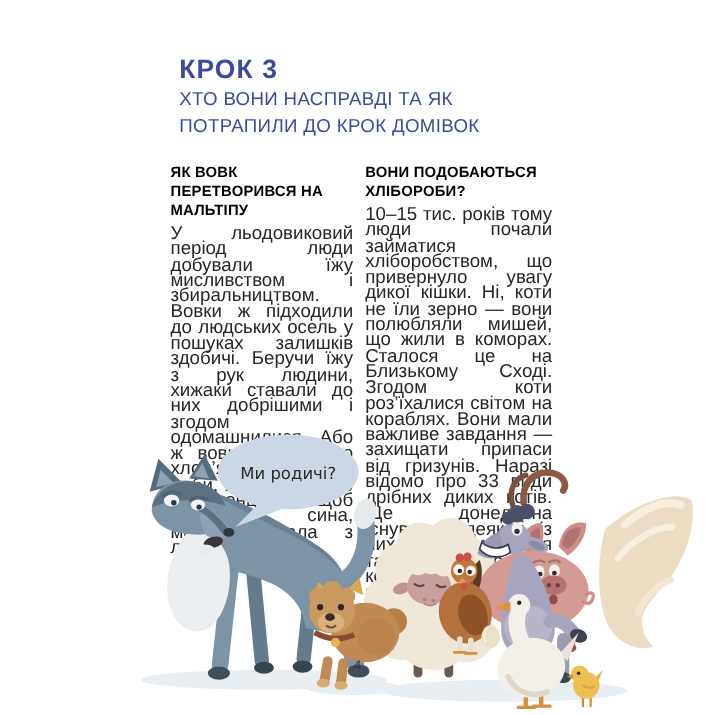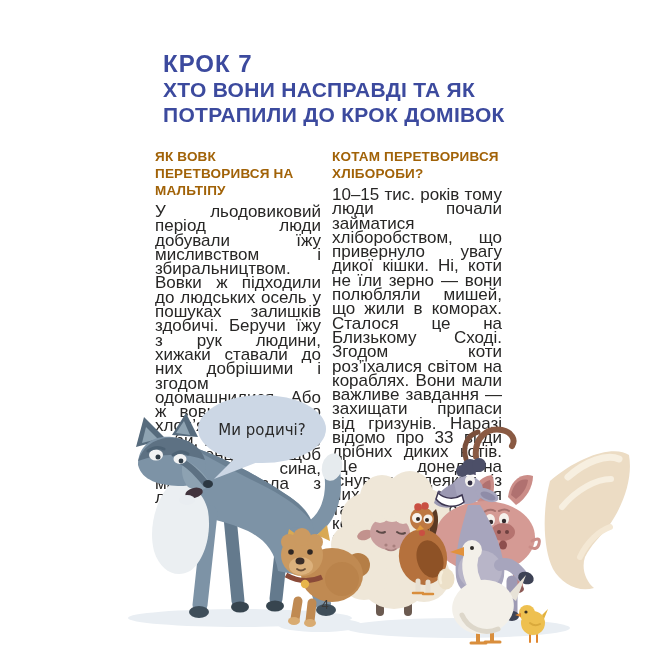--- a/index.html
+++ b/index.html
@@ -3,27 +3,27 @@
 <meta charset="utf-8">
 <style>
   html,body { margin:0; padding:0; background:#ffffff; }
   .page {
     position:relative; width:650px; height:650px; background:#ffffff;
     font-family:"Liberation Sans", sans-serif; overflow:hidden;
   }
   
   .header { position:absolute; left:163px; top:50px; width:375px; color:#3c4a9e; }
   .step { font-size:24px; font-weight:bold; letter-spacing:1px; line-height:27px; }
-  .title-line { font-size:21px; font-weight:bold; letter-spacing:0.3px; line-height:25px; }
+  .title-line { font-size:17px; font-weight:normal; letter-spacing:0.3px; line-height:25px; }
   
   .col { position:absolute; top:148px; }
   .col-left  { left:155px; width:166px; }
   .col-right { left:332px; width:170px; }
   .col-heading {
-    margin:0 0 6px 0; font-size:13.5px; font-weight:bold; color:#a16207;
+    margin:0 0 6px 0; font-size:13.5px; font-weight:bold; color:#000000;
     line-height:17px; letter-spacing:0.2px;
   }
   .col-body {
     margin:0; font-size:17px; line-height:14.3px; color:#272625;
     text-align:justify;
   }
   
   .illustration { position:absolute; left:80px; top:385px; width:560px; height:265px; }
   .bubble-text { font-family:"DejaVu Sans", sans-serif; font-size:15px; fill:#2a2a2a; }
   
@@ -31,32 +31,32 @@
     position:absolute; left:0; right:0; top:597px; text-align:center;
     font-size:13px; color:#3a3a3a;
   }
 </style>
 </head>
 <body>
 
 <div class="page">
 
   <div class="header">
-    <div class="step">КРОК 7</div>
+    <div class="step">КРОК 3</div>
     <div class="title-line">ХТО ВОНИ НАСПРАВДІ ТА ЯК</div>
     <div class="title-line">ПОТРАПИЛИ ДО КРОК ДОМІВОК</div>
   </div>
 
   <div class="col col-left">
     <h3 class="col-heading">ЯК ВОВК ПЕРЕТВОРИВСЯ НА МАЛЬТІПУ</h3>
     <p class="col-body">У льодовиковий період люди добували їжу мисливством і збиральництвом. Вовки ж підходили до людських осель у пошуках залишків здобичі. Беручи їжу з рук людини, хижаки ставали до них добрішими і згодом одомашнилися. Або ж вовка приручило хлоп’я із кам’яної доби, що мріяло про улюбленця. І, щоб потішити сина, матуся вкрала з лігва вовченя.</p>
   </div>
 
   <div class="col col-right">
-    <h3 class="col-heading">КОТАМ ПЕРЕТВОРИВСЯ ХЛІБОРОБИ?</h3>
+    <h3 class="col-heading">ВОНИ ПОДОБАЮТЬСЯ ХЛІБОРОБИ?</h3>
     <p class="col-body">10–15 тис. років тому люди почали займатися хліборобством, що привернуло увагу дикої кішки. Ні, коти не їли зерно — вони полюбляли мишей, що жили в коморах. Сталося це на Близькому Сході. Згодом коти роз’їхалися світом на кораблях. Вони мали важливе завдання — захищати припаси від гризунів. Наразі відомо про 33 види дрібних диких котів. Ще донедавна існування деяких із них залишалося таємницею, бо дикі коти бояться людей і є небезпечними хижаками.</p>
   </div>
 
   <svg class="illustration" viewBox="0 0 560 265" xmlns="http://www.w3.org/2000/svg">
 
     <g>
       <ellipse cx="160" cy="233" rx="112" ry="9" fill="#e9eef3"></ellipse>
       <ellipse cx="378" cy="243" rx="112" ry="10" fill="#e9eef3"></ellipse>
       <ellipse cx="240" cy="240" rx="42" ry="7" fill="#e9eef3"></ellipse>
     </g>

